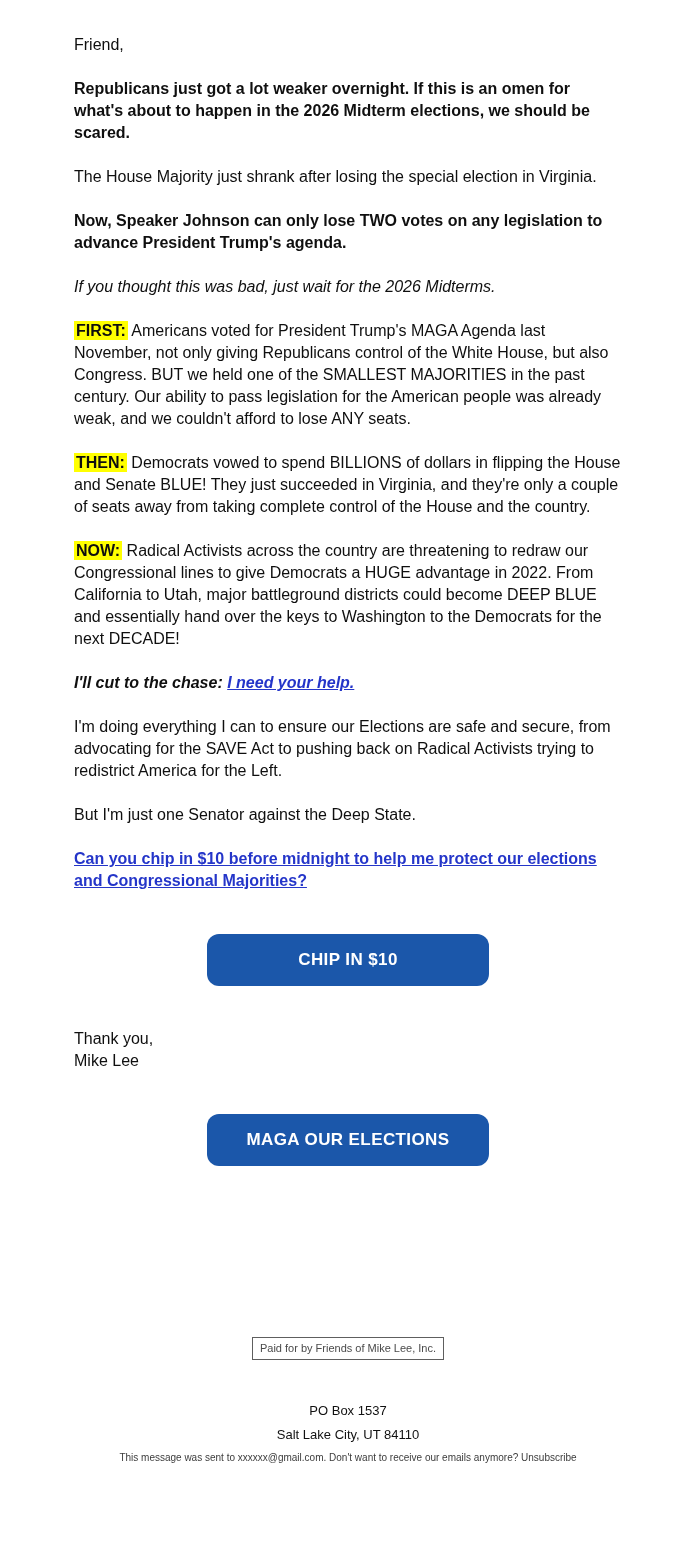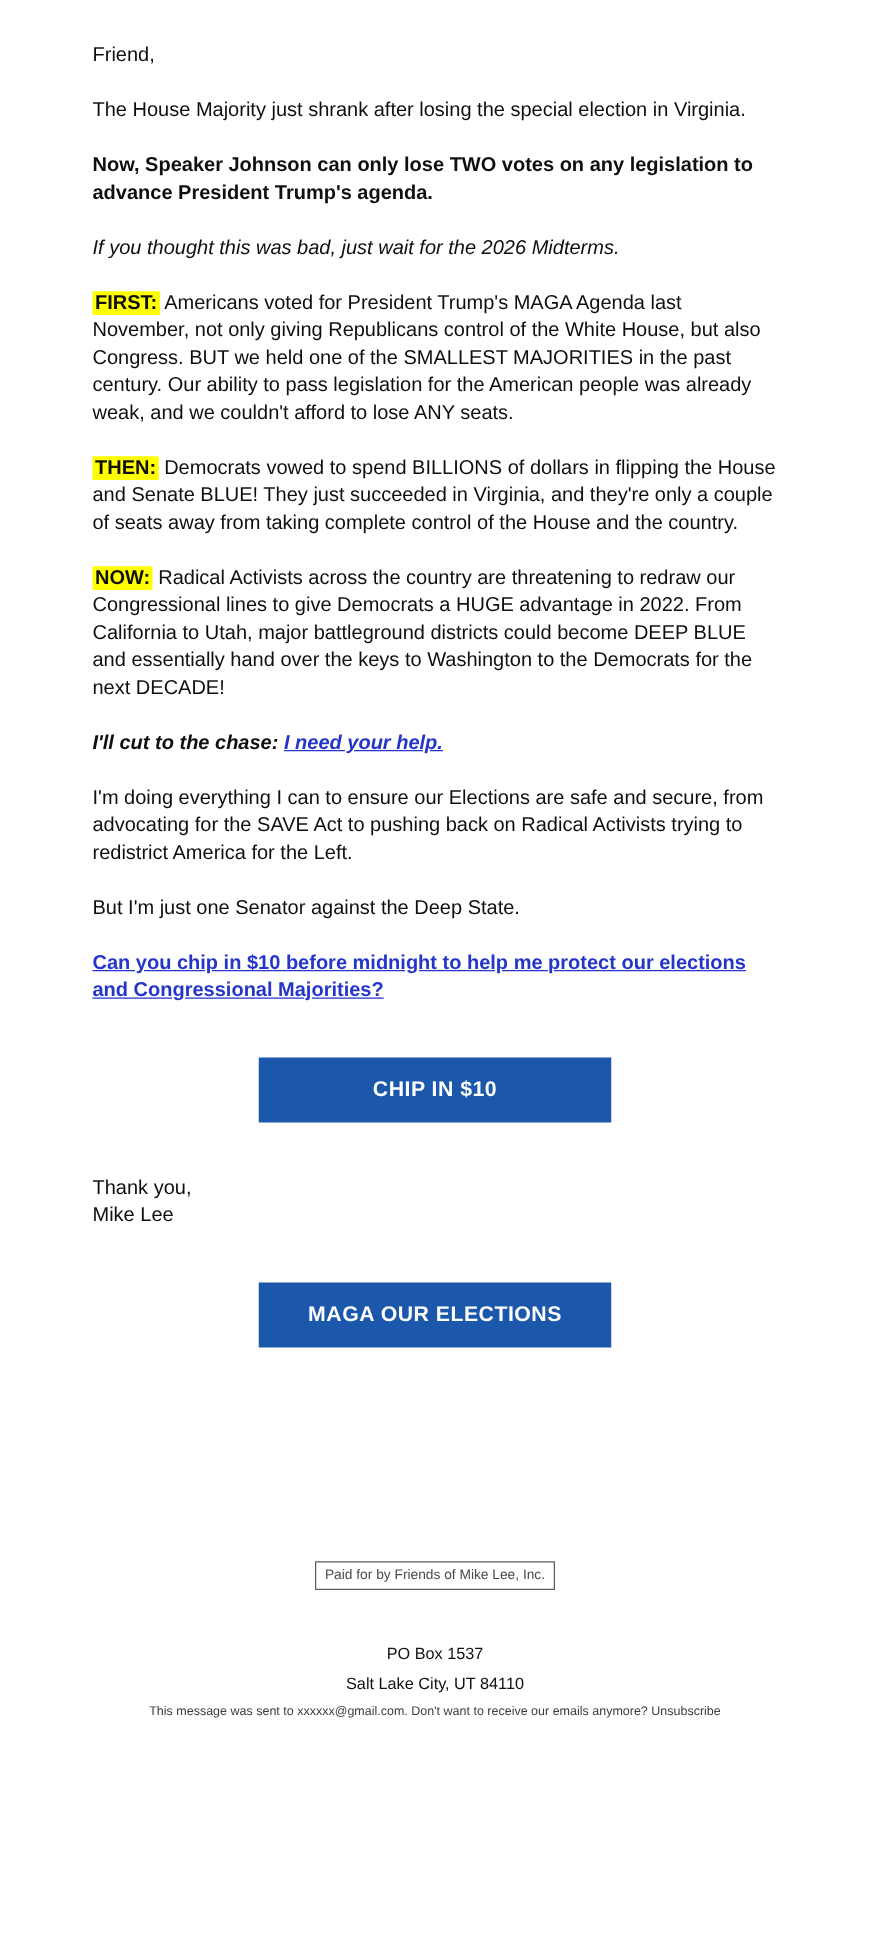--- a/index.html
+++ b/index.html
@@ -46,21 +46,21 @@
     width: 282px;
     height: 52px;
     line-height: 52px;
     background: #1b57aa;
     color: #ffffff;
     font-weight: bold;
     font-size: 17px;
     letter-spacing: 0.4px;
     text-align: center;
     text-decoration: none;
-    border-radius: 0;
+    border-radius: 12px;
     cursor: pointer;
   }
   .signoff { margin: 22px 0; }
   .legal {
     margin-top: 170px;
     text-align: center;
   }
   .paid-box {
     display: inline-block;
     border: 1px solid #5e5e5e;
@@ -88,20 +88,21 @@
     cursor: pointer;
   }
 </style>
 </head>
 <body>
 
 <div class="page">
 
   <p>Friend,</p>
 
+  <p class="bold">Republicans just got a lot weaker overnight. If this is an omen for what's about to happen in the 2026 Midterm elections, we should be scared.</p>
 
   <p>The House Majority just shrank after losing the special election in Virginia.</p>
 
   <p class="bold">Now, Speaker Johnson can only lose TWO votes on any legislation to advance President Trump's agenda.</p>
 
   <p class="italic">If you thought this was bad, just wait for the 2026 Midterms.</p>
 
   <p><span class="hl">FIRST:</span><span> Americans voted for President Trump's MAGA Agenda last November, not only giving Republicans control of the White House, but also Congress. BUT we held one of the SMALLEST MAJORITIES in the past century. Our ability to pass legislation for the American people was already weak, and we couldn't afford to lose ANY seats.</span></p>
 
   <p><span class="hl">THEN:</span><span> Democrats vowed to spend BILLIONS of dollars in flipping the House and Senate BLUE! They just succeeded in Virginia, and they're only a couple of seats away from taking complete control of the House and the country.</span></p>

